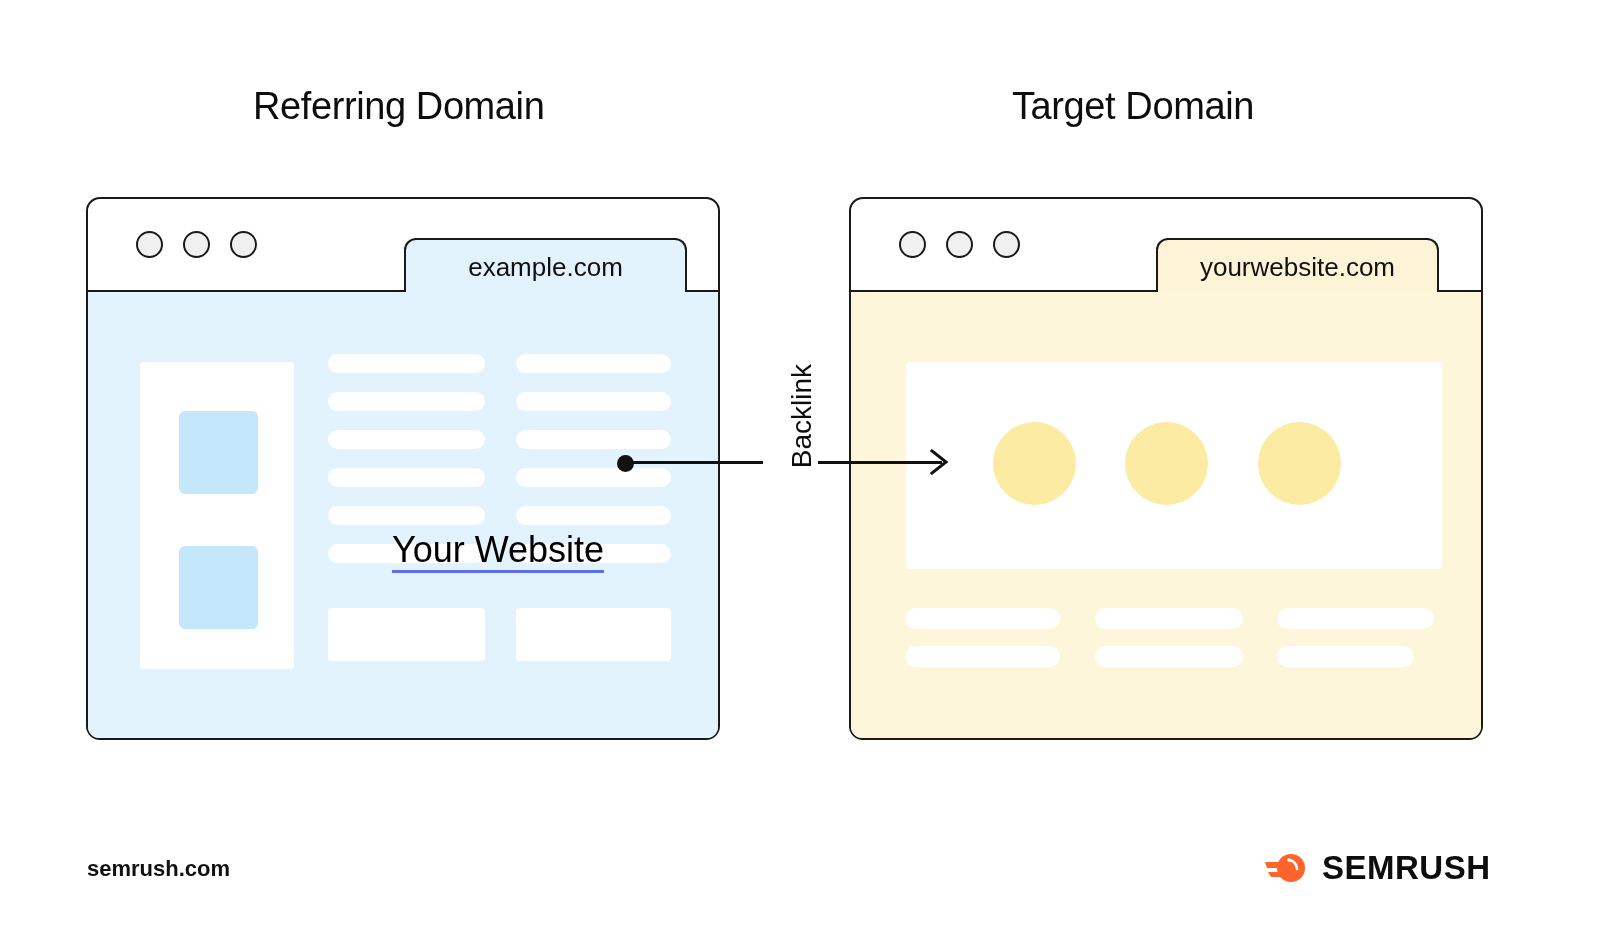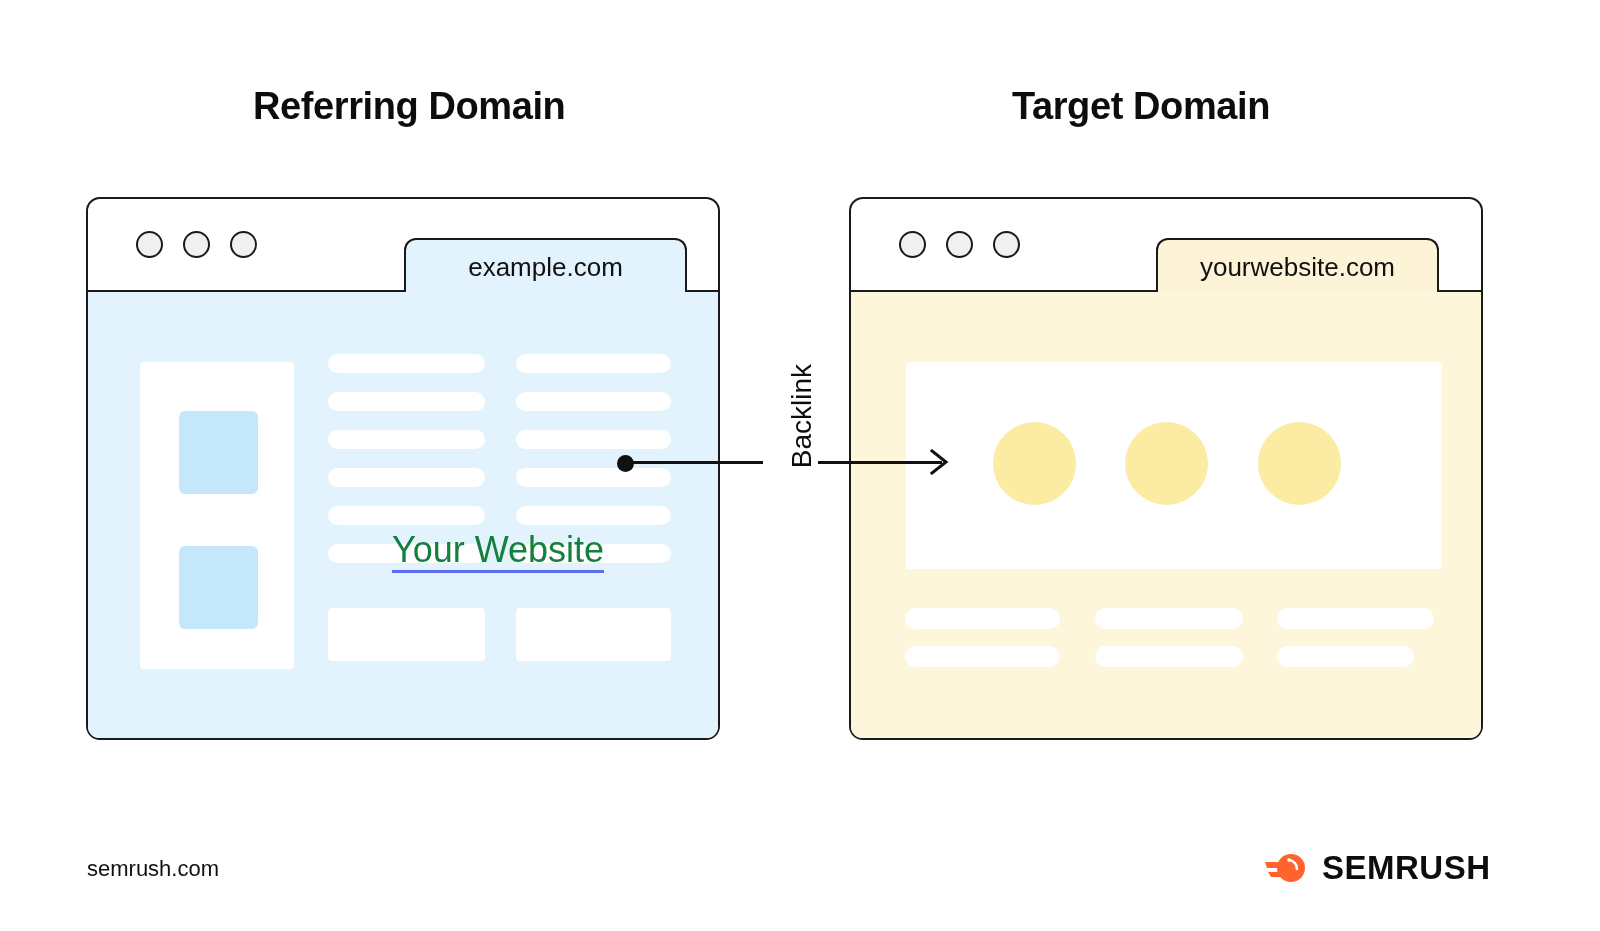--- a/index.html
+++ b/index.html
@@ -17,21 +17,21 @@
     width: 1600px;
     height: 931px;
     background: #ffffff;
     overflow: hidden;
   }
 
   
   .heading {
     position: absolute;
     font-size: 38px;
-    font-weight: bold;
+    font-weight: normal;
     color: #0d0d0d;
     letter-spacing: -0.4px;
     white-space: nowrap;
   }
   #heading-left  { left: 253px; top: 85px; }
   #heading-right { left: 1012px; top: 85px; }
 
   
   .browser {
     position: absolute;
@@ -135,21 +135,21 @@
   
   .col-a { left: 240px; width: 157px; }
   .col-b { left: 428px; width: 155px; }
 
   
   #link-your-website {
     position: absolute;
     left: 304px;
     top: 240px;
     font-size: 36px;
-    color: #15803d;
+    color: #000000;
     text-decoration: none;
     border-bottom: 3px solid #5b6ef5;
     padding-bottom: 2px;
     line-height: 1;
     white-space: nowrap;
     z-index: 5;
   }
 
   
   #connector-dot {
@@ -231,20 +231,21 @@
     border-radius: 11px;
   }
 
   
   #footer-url {
     position: absolute;
     left: 87px;
     top: 856px;
     font-size: 22px;
     color: #111111;
+    font-weight: bold;
   }
   #semrush-logo {
     position: absolute;
     left: 1265px;
     top: 849px;
     display: flex;
     align-items: center;
     gap: 13px;
   }
   #semrush-wordmark {

